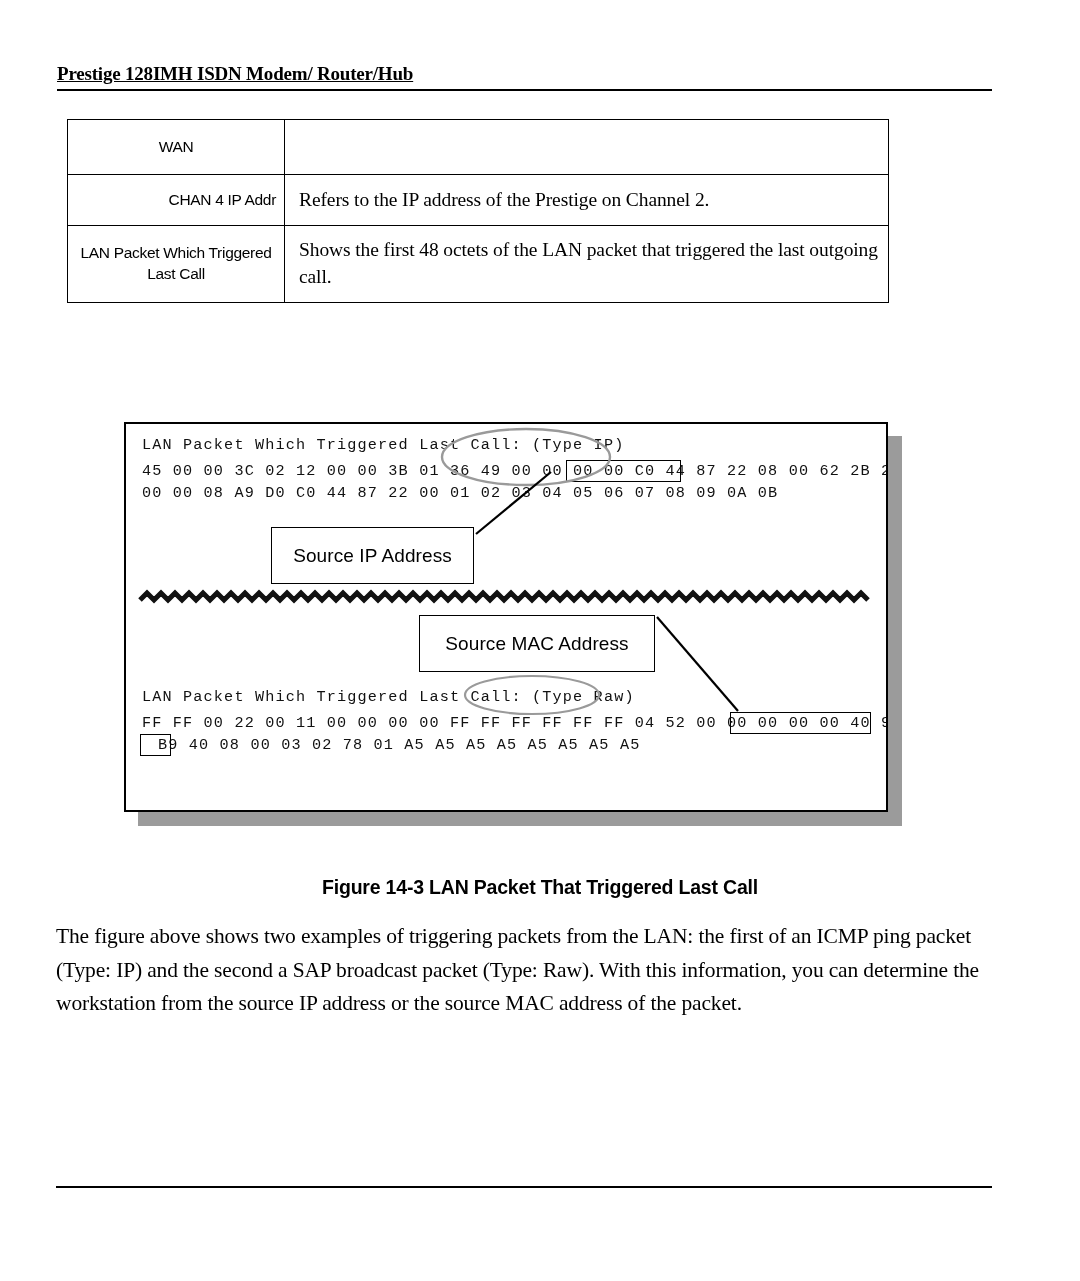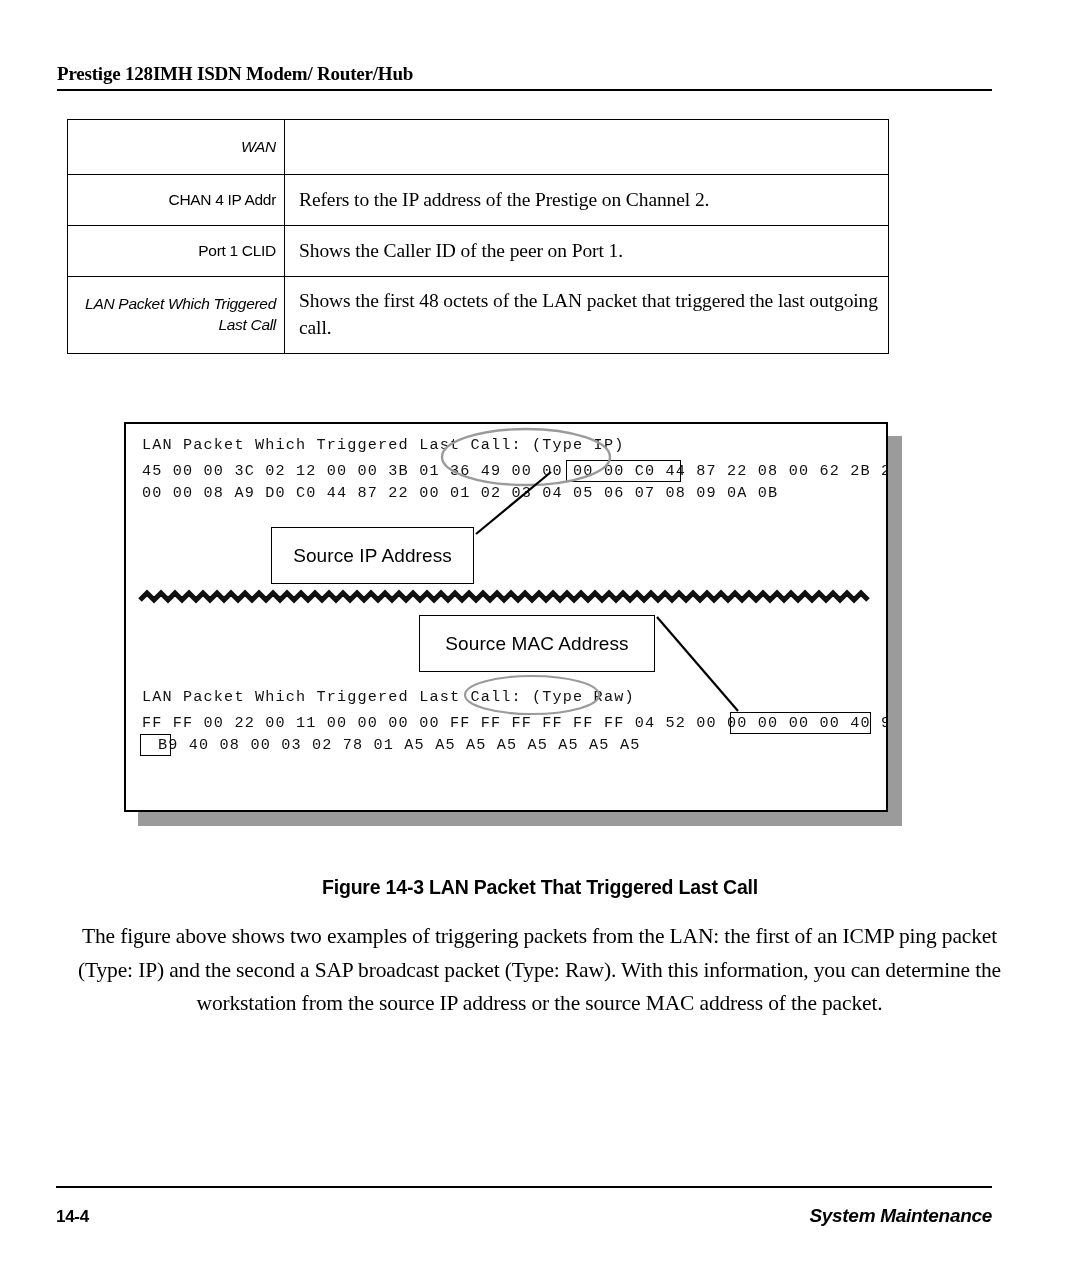--- a/index.html
+++ b/index.html
@@ -23,20 +23,21 @@
     top: 62px;
     width: 935px;
   }
   #page-header .header-title {
     font-family: "Liberation Serif", serif;
     font-size: 19px;
     font-weight: bold;
     letter-spacing: -0.2px;
     line-height: 24px;
     white-space: nowrap;
+    text-decoration: underline;
   }
   #page-header .header-rule {
     margin-top: 3px;
     border-bottom: 2.5px solid #000;
     width: 935px;
   }
 
   
   #desc-table {
     position: absolute;
@@ -54,22 +55,21 @@
   #desc-table td.field {
     width: 200px;
     text-align: right;
     padding: 6px 8px 8px 8px;
     font-family: "Liberation Sans", sans-serif;
     font-size: 15.5px;
     line-height: 21px;
     letter-spacing: -0.3px;
   }
   #desc-table td.field.left-align {
-    text-align: right;
-    font-style: italic;
+    text-align: center;
   }
   #desc-table td.desc {
     padding: 6px 10px 8px 14px;
     font-family: "Liberation Serif", serif;
     font-size: 19.5px;
     line-height: 27px;
     letter-spacing: -0.1px;
   }
   #desc-table tr.head td.field { height: 40px; }
   #desc-table tr.single td { height: 36px; }
@@ -163,22 +163,21 @@
   
   #body-text {
     position: absolute;
     left: 56px;
     top: 920px;
     width: 935px;
     font-family: "Liberation Serif", serif;
     font-size: 21.5px;
     line-height: 33.5px;
     letter-spacing: -0.15px;
-    text-align: center;
-    margin-left: 16px;
+    text-align: left;
   }
 
   
   #page-footer {
     position: absolute;
     left: 56px;
     top: 1186px;
     width: 936px;
   }
   #page-footer .footer-rule {
@@ -216,24 +215,20 @@
 <table id="desc-table">
   <tbody>
     <tr class="head">
       <td class="field left-align">WAN</td>
       <td class="desc"></td>
     </tr>
     <tr class="single">
       <td class="field">CHAN 4 IP Addr</td>
       <td class="desc">Refers to the IP address of the Prestige on Channel 2.</td>
     </tr>
-    <tr class="single">
-      <td class="field">Port 1 CLID</td>
-      <td class="desc">Shows the Caller ID of the peer on Port 1.</td>
-    </tr>
     <tr class="double">
       <td class="field left-align">LAN Packet Which Triggered Last Call</td>
       <td class="desc">Shows the first 48 octets of the LAN packet that triggered the last outgoing call.</td>
     </tr>
   </tbody>
 </table>
 
 <div id="figure-wrap">
   <div id="figure-shadow"></div>
   <div id="figure-screen">
@@ -284,17 +279,13 @@
     </svg>
   </div>
 </div>
 
 <div id="figure-caption">Figure 14-3 LAN Packet That Triggered Last Call</div>
 
 <div id="body-text">The figure above shows two examples of triggering packets from the LAN: the first of an ICMP ping packet (Type: IP) and the second a SAP broadcast packet (Type: Raw). With this information, you can determine the workstation from the source IP address or the source MAC address of the packet.</div>
 
 <div id="page-footer">
   <div class="footer-rule"></div>
-  <div class="footer-row">
-    <span class="page-number">14-4</span>
-    <span class="footer-section">System Maintenance</span>
-  </div>
 </div>
 
 </body></html>

